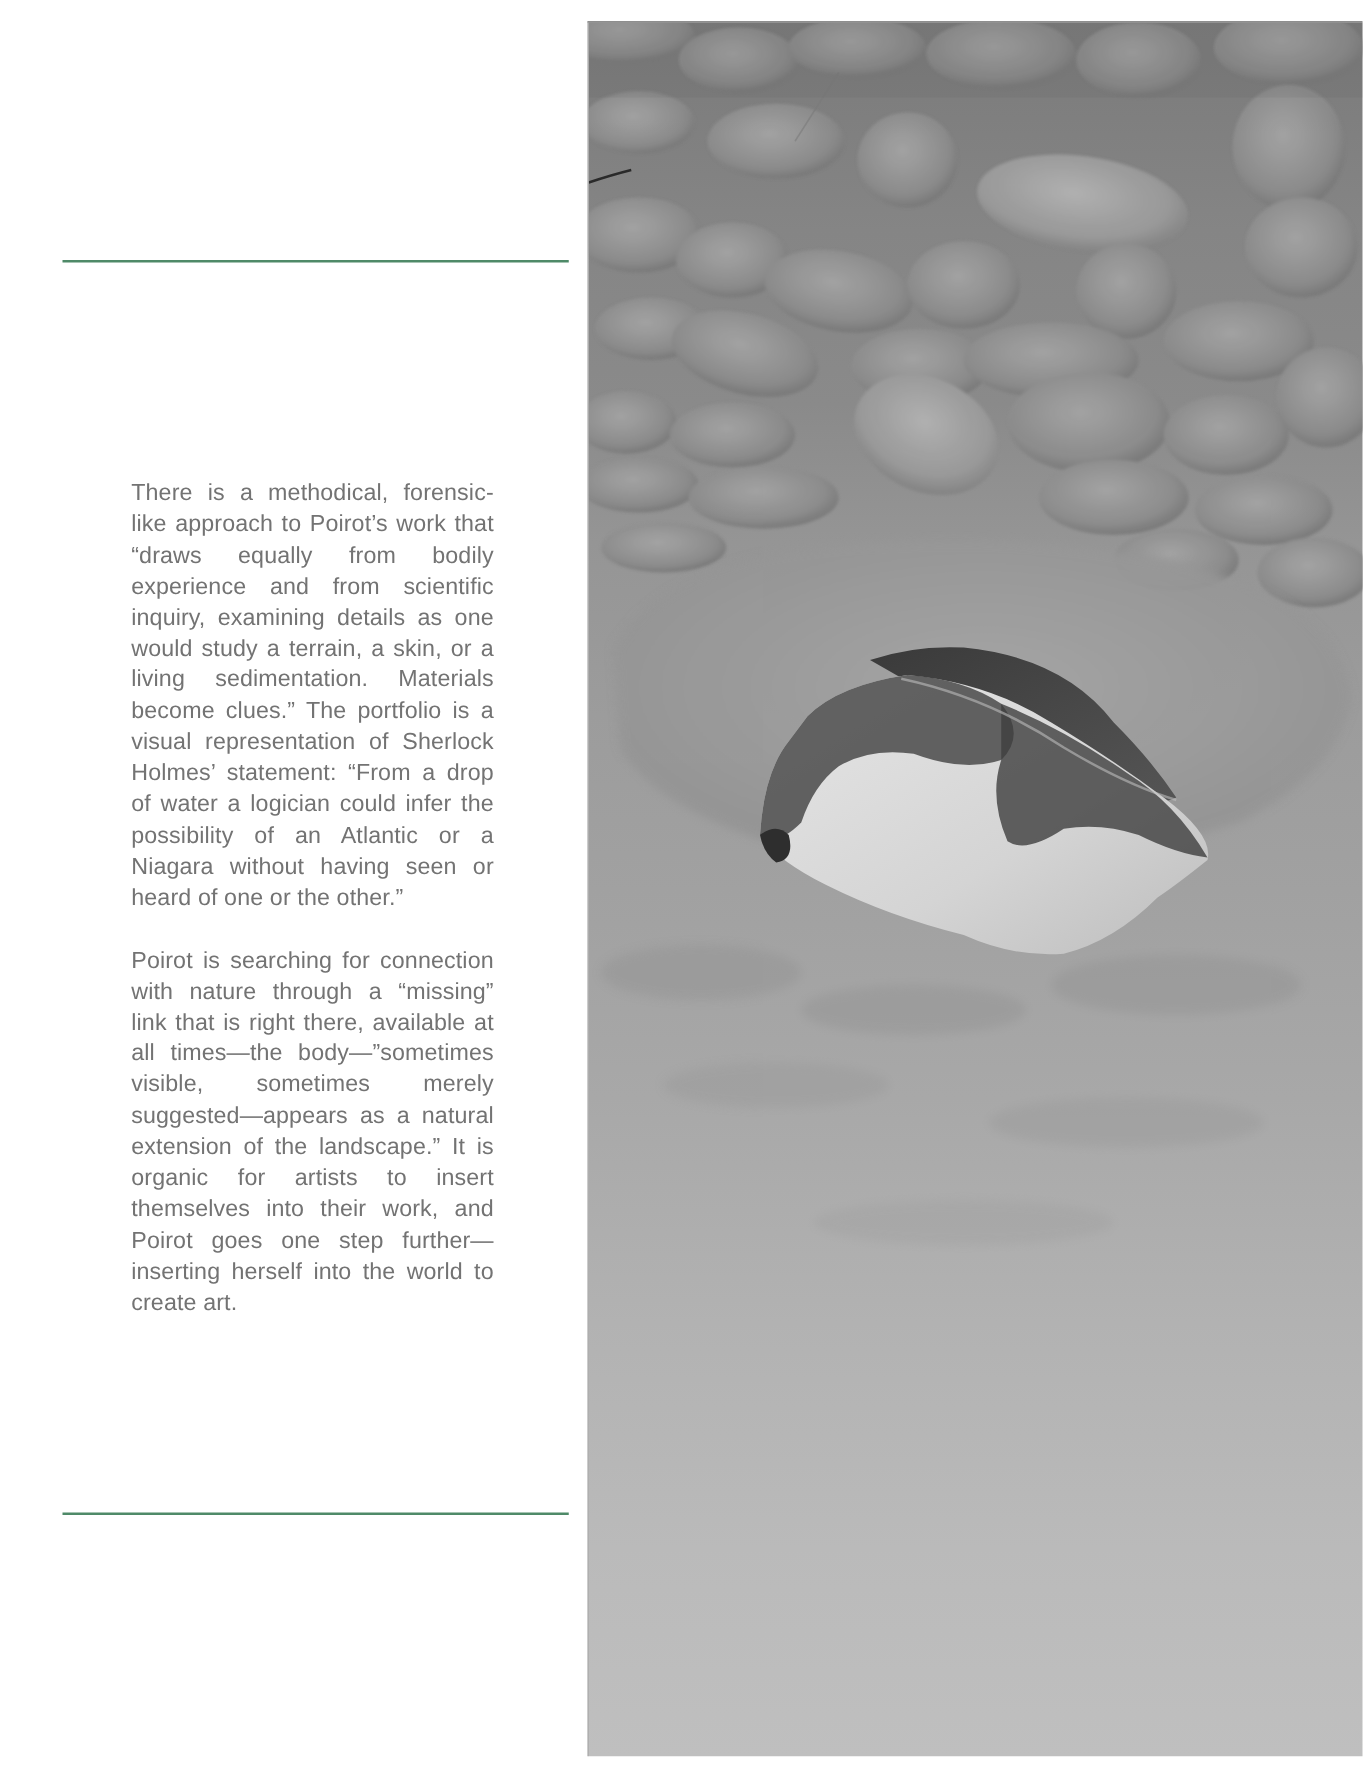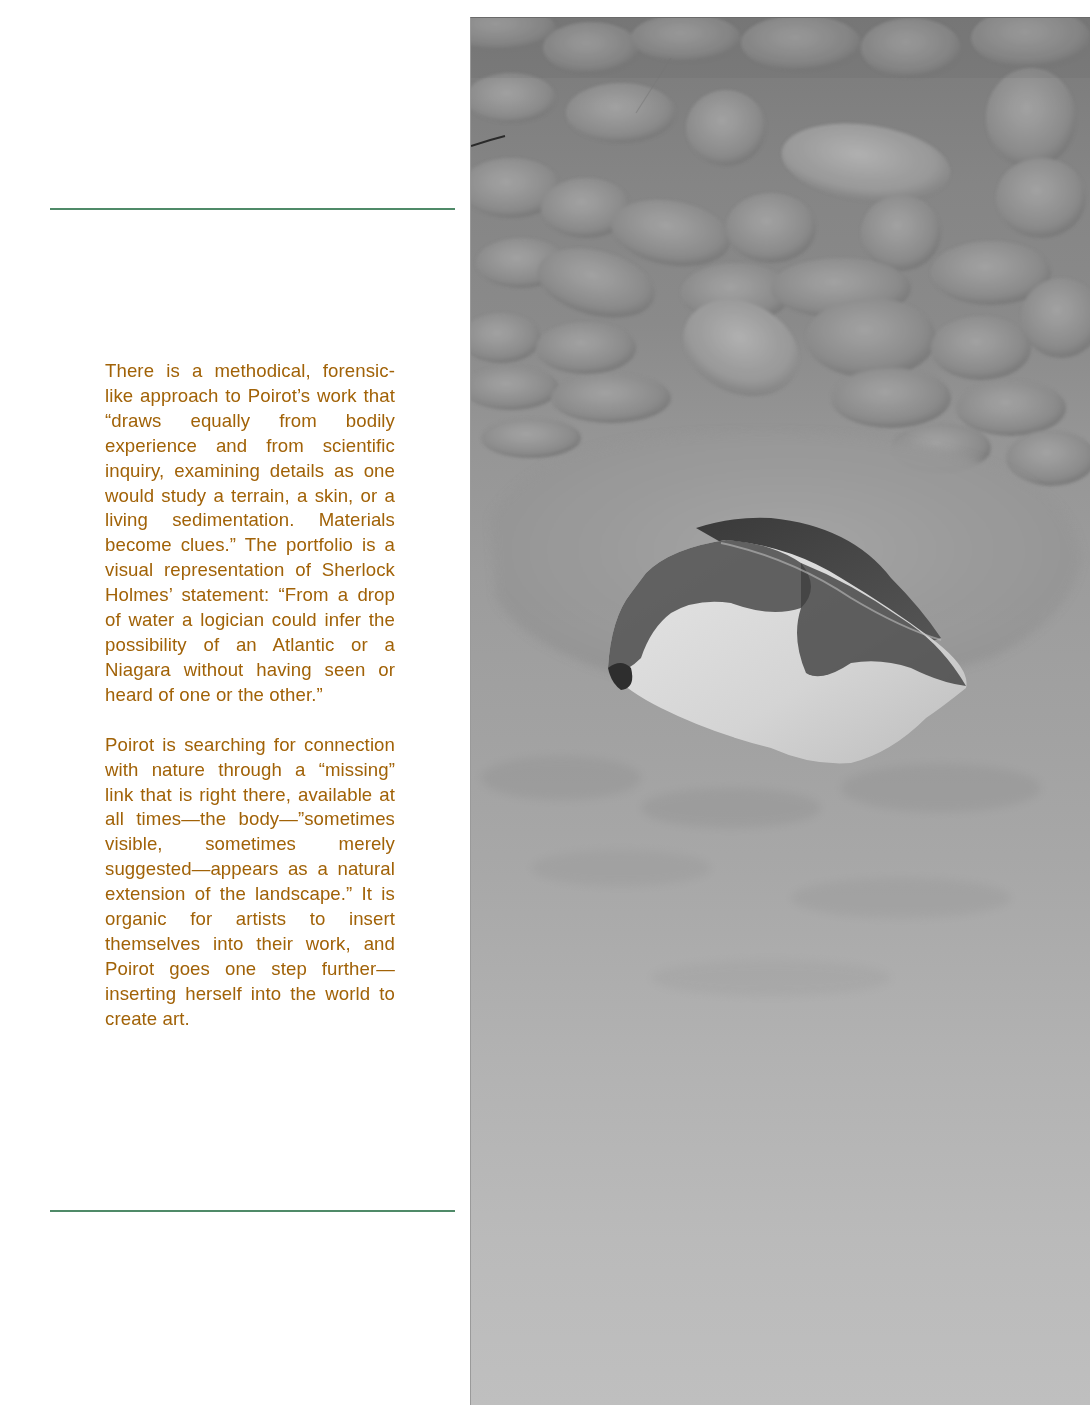--- a/index.html
+++ b/index.html
@@ -25,23 +25,23 @@
     width: 405px;
     height: 2px;
     background: #4f8a68;
   }
   .rule.top { top: 208px; }
   .rule.bottom { top: 1210px; }
 
   .text-column {
     position: absolute;
     left: 105px;
-    top: 359px;
+    top: 382px;
     width: 290px;
-    color: #a16207;
+    color: #737373;
     font-size: 18.6px;
     line-height: 24.9px;
     letter-spacing: 0.1px;
   }
   .text-column p {
     margin: 0 0 25px 0;
     text-align: justify;
     text-align-last: left;
     hyphens: none;
   }

